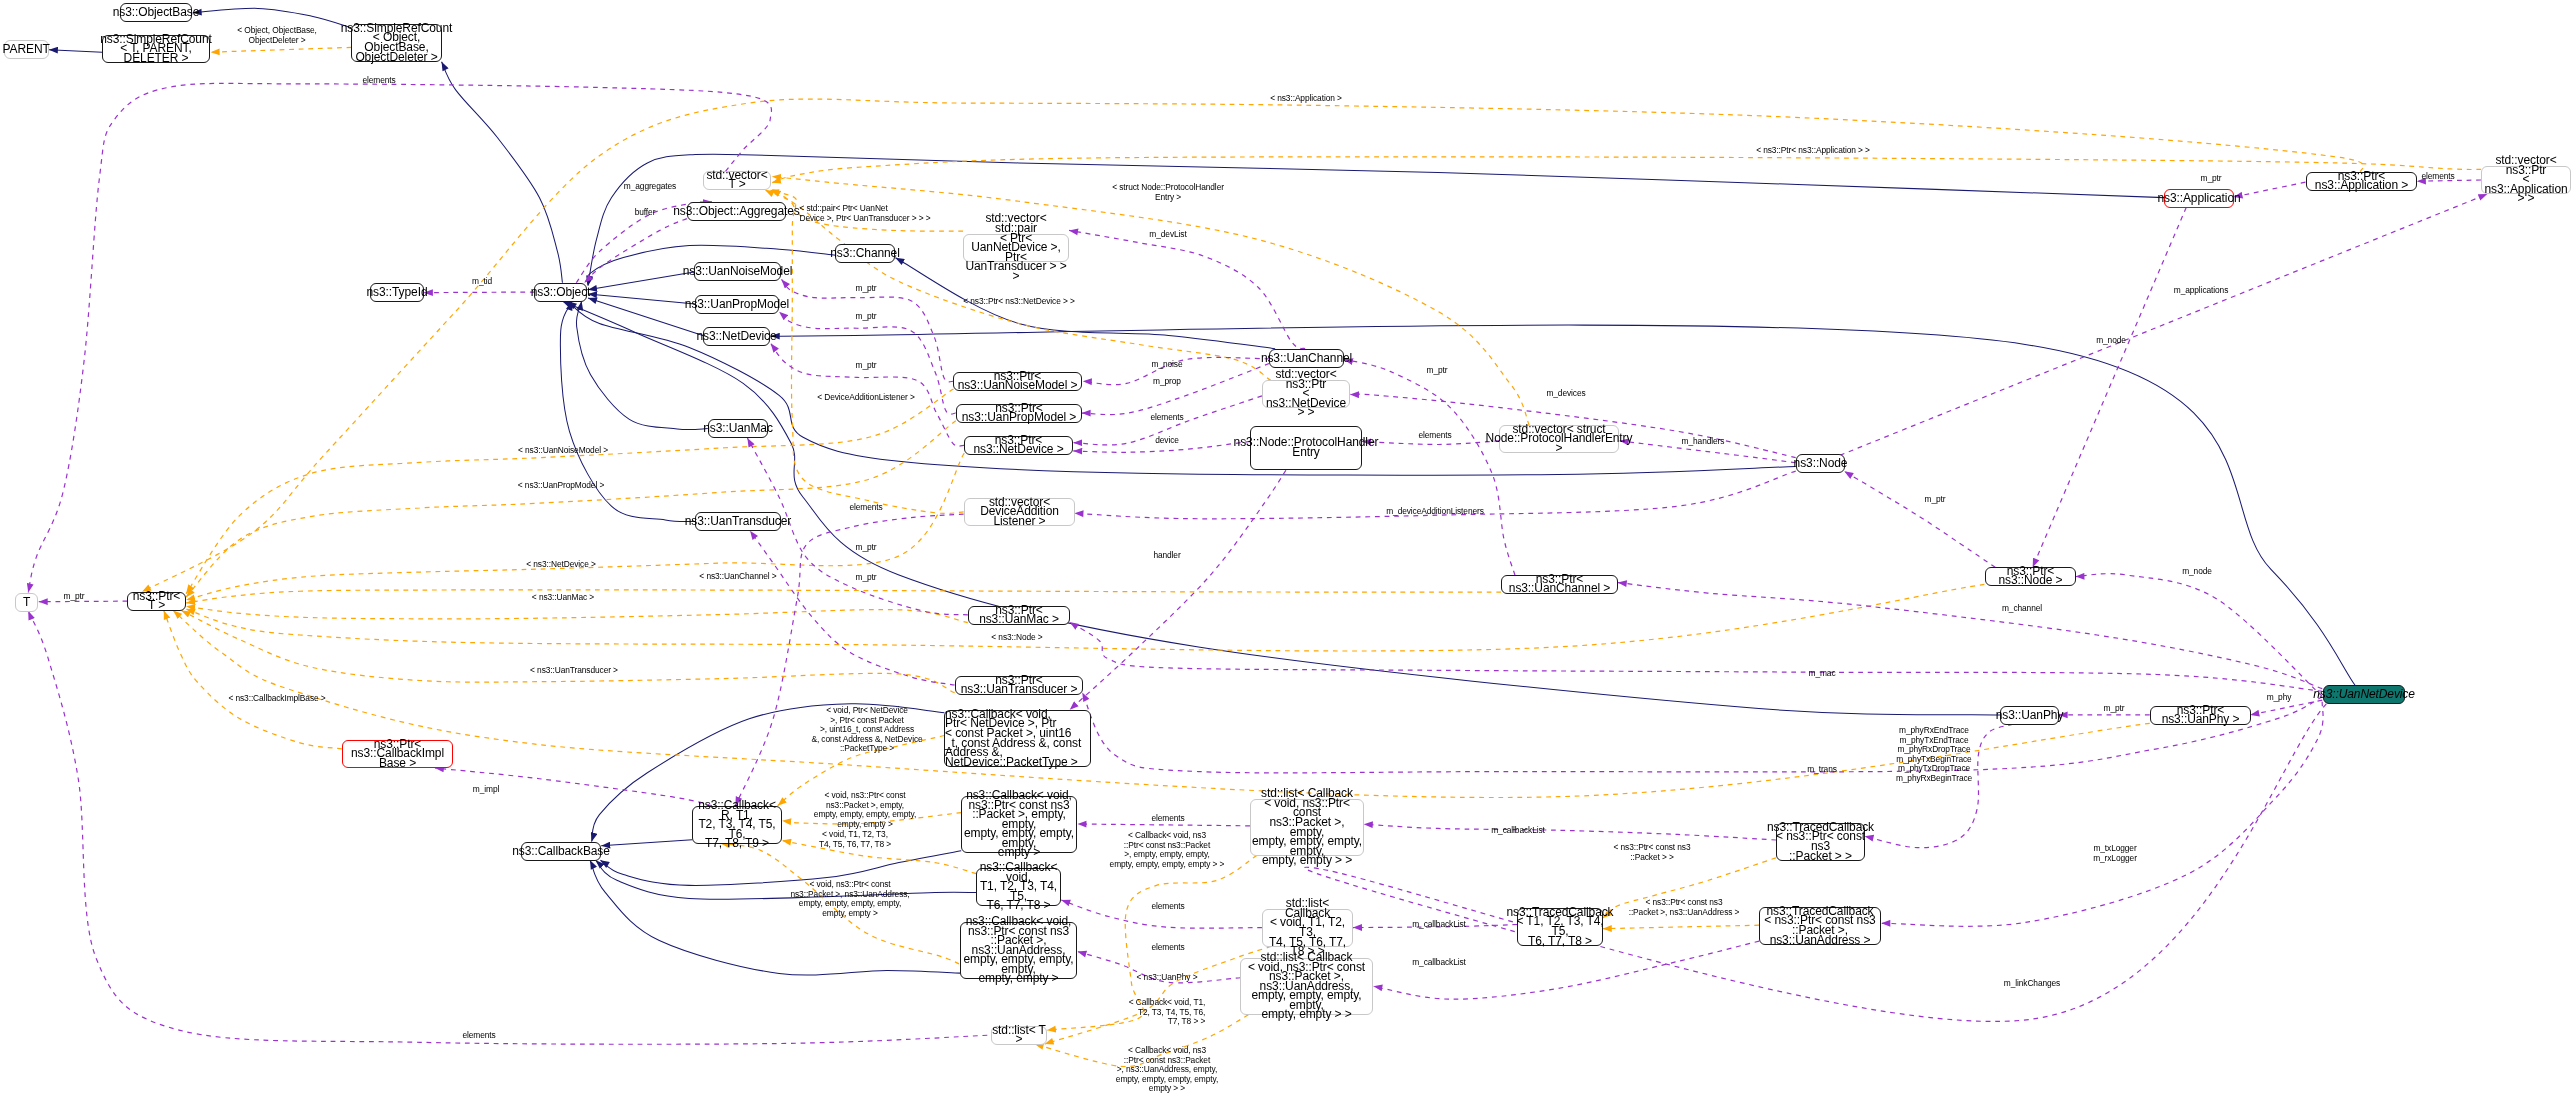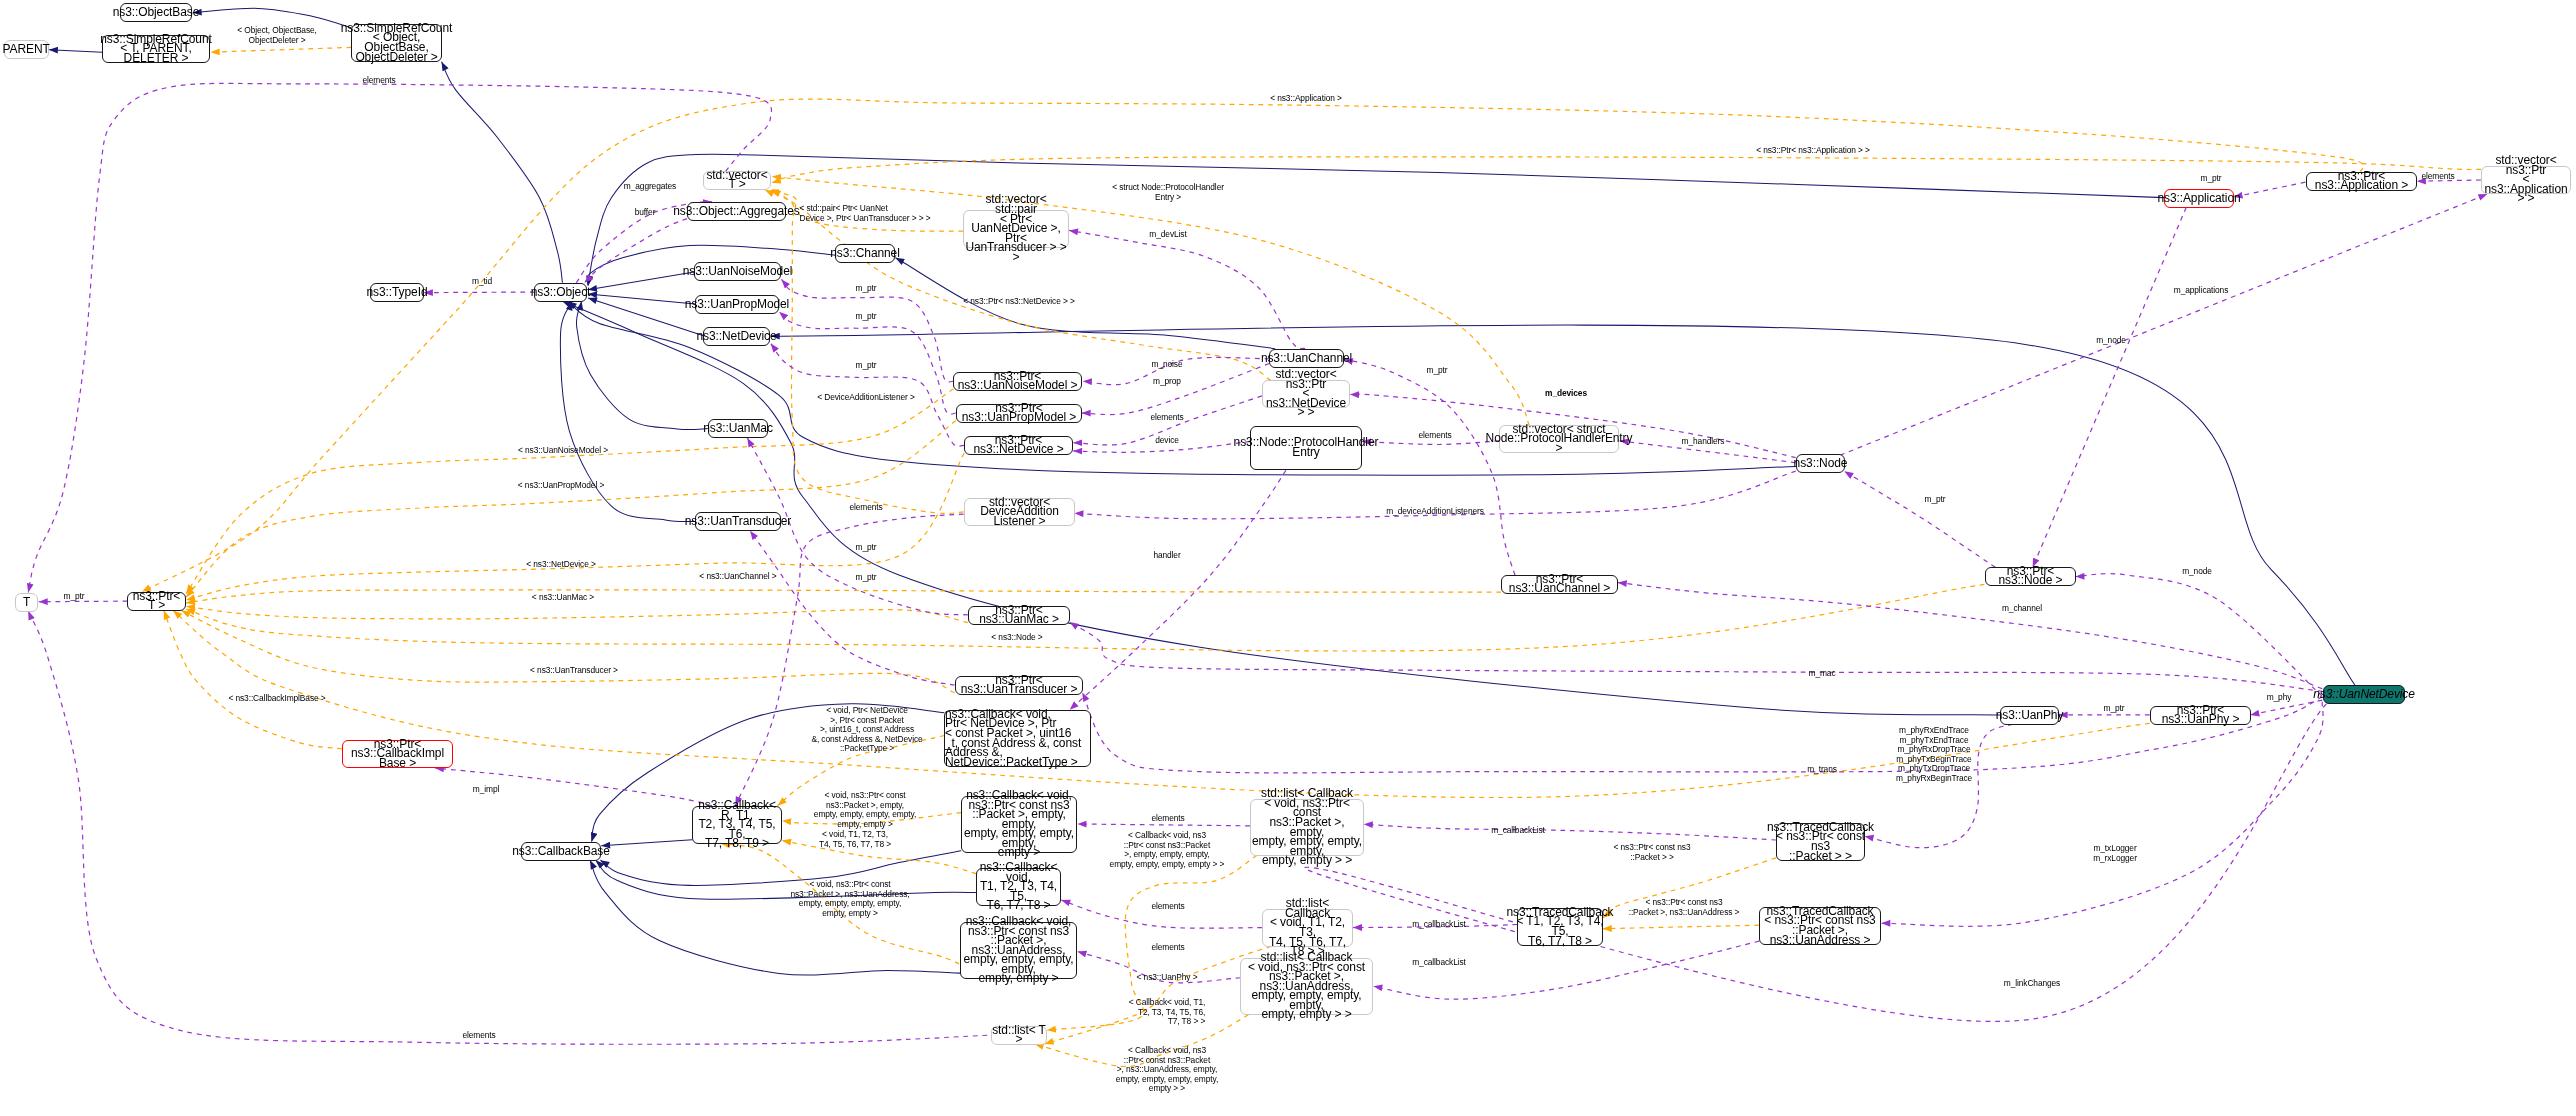--- a/index.html
+++ b/index.html
@@ -141,21 +141,21 @@
     </div>
 <div class="node grey" style="left:703px;top:171px;width:68px;height:18.6px">
       <div><span>std::vector&lt; T &gt;</span></div>
     </div>
 <div class="node solid" style="left:687px;top:202px;width:99px;height:18.6px">
       <div><span>ns3::Object::Aggregates</span></div>
     </div>
 <div class="node solid" style="left:835px;top:244px;width:60px;height:18.6px">
       <div><span>ns3::Channel</span></div>
     </div>
-<div class="node grey" style="left:963px;top:210px;width:106px;height:38px">
+<div class="node grey" style="left:963px;top:234px;width:106px;height:28px">
       <div><span>std::vector&lt; std::pair</span><br><span>&lt; Ptr&lt; UanNetDevice &gt;,</span><br><span>Ptr&lt; UanTransducer &gt; &gt; &gt;</span></div>
     </div>
 <div class="node solid" style="left:694px;top:262px;width:87px;height:18.6px">
       <div><span>ns3::UanNoiseModel</span></div>
     </div>
 <div class="node solid" style="left:695px;top:295px;width:84px;height:18.6px">
       <div><span>ns3::UanPropModel</span></div>
     </div>
 <div class="node solid" style="left:703px;top:327px;width:67px;height:18.6px">
       <div><span>ns3::NetDevice</span></div>
@@ -284,21 +284,21 @@
 <div class="elabel" style="left:2438px;top:172px;transform:translateX(-50%);text-align:center;"><span>elements</span></div>
 <div class="elabel" style="left:482px;top:277px;transform:translateX(-50%);text-align:center;"><span>m_tid</span></div>
 <div class="elabel" style="left:866px;top:284px;transform:translateX(-50%);text-align:center;"><span>m_ptr</span></div>
 <div class="elabel" style="left:1019px;top:297px;transform:translateX(-50%);text-align:center;"><span>&lt; ns3::Ptr&lt; ns3::NetDevice &gt; &gt;</span></div>
 <div class="elabel" style="left:866px;top:312px;transform:translateX(-50%);text-align:center;"><span>m_ptr</span></div>
 <div class="elabel" style="left:2201px;top:286px;transform:translateX(-50%);"><span>m_applications</span></div>
 <div class="elabel" style="left:1167px;top:360px;transform:translateX(-50%);text-align:center;"><span>m_noise</span></div>
 <div class="elabel" style="left:1167px;top:377px;transform:translateX(-50%);text-align:center;"><span>m_prop</span></div>
 <div class="elabel" style="left:866px;top:361px;transform:translateX(-50%);text-align:center;"><span>m_ptr</span></div>
 <div class="elabel" style="left:1437px;top:366px;transform:translateX(-50%);text-align:center;"><span>m_ptr</span></div>
-<div class="elabel" style="left:1566px;top:389px;transform:translateX(-50%);text-align:center;font-weight:bold;"><span>m_devices</span></div>
+<div class="elabel" style="left:1566px;top:389px;transform:translateX(-50%);text-align:center;"><span>m_devices</span></div>
 <div class="elabel" style="left:2111px;top:336px;transform:translateX(-50%);text-align:center;"><span>m_node</span></div>
 <div class="elabel" style="left:1167px;top:413px;transform:translateX(-50%);text-align:center;"><span>elements</span></div>
 <div class="elabel" style="left:1167px;top:436px;transform:translateX(-50%);text-align:center;"><span>device</span></div>
 <div class="elabel" style="left:866px;top:393px;transform:translateX(-50%);text-align:center;"><span>&lt; DeviceAdditionListener &gt;</span></div>
 <div class="elabel" style="left:563px;top:446px;transform:translateX(-50%);text-align:center;"><span>&lt; ns3::UanNoiseModel &gt;</span></div>
 <div class="elabel" style="left:1435px;top:431px;transform:translateX(-50%);text-align:center;"><span>elements</span></div>
 <div class="elabel" style="left:1703px;top:437px;transform:translateX(-50%);text-align:center;"><span>m_handlers</span></div>
 <div class="elabel" style="left:561px;top:481px;transform:translateX(-50%);text-align:center;"><span>&lt; ns3::UanPropModel &gt;</span></div>
 <div class="elabel" style="left:866px;top:503px;transform:translateX(-50%);text-align:center;"><span>elements</span></div>
 <div class="elabel" style="left:1435px;top:507px;transform:translateX(-50%);text-align:center;"><span>m_deviceAdditionListeners</span></div>

